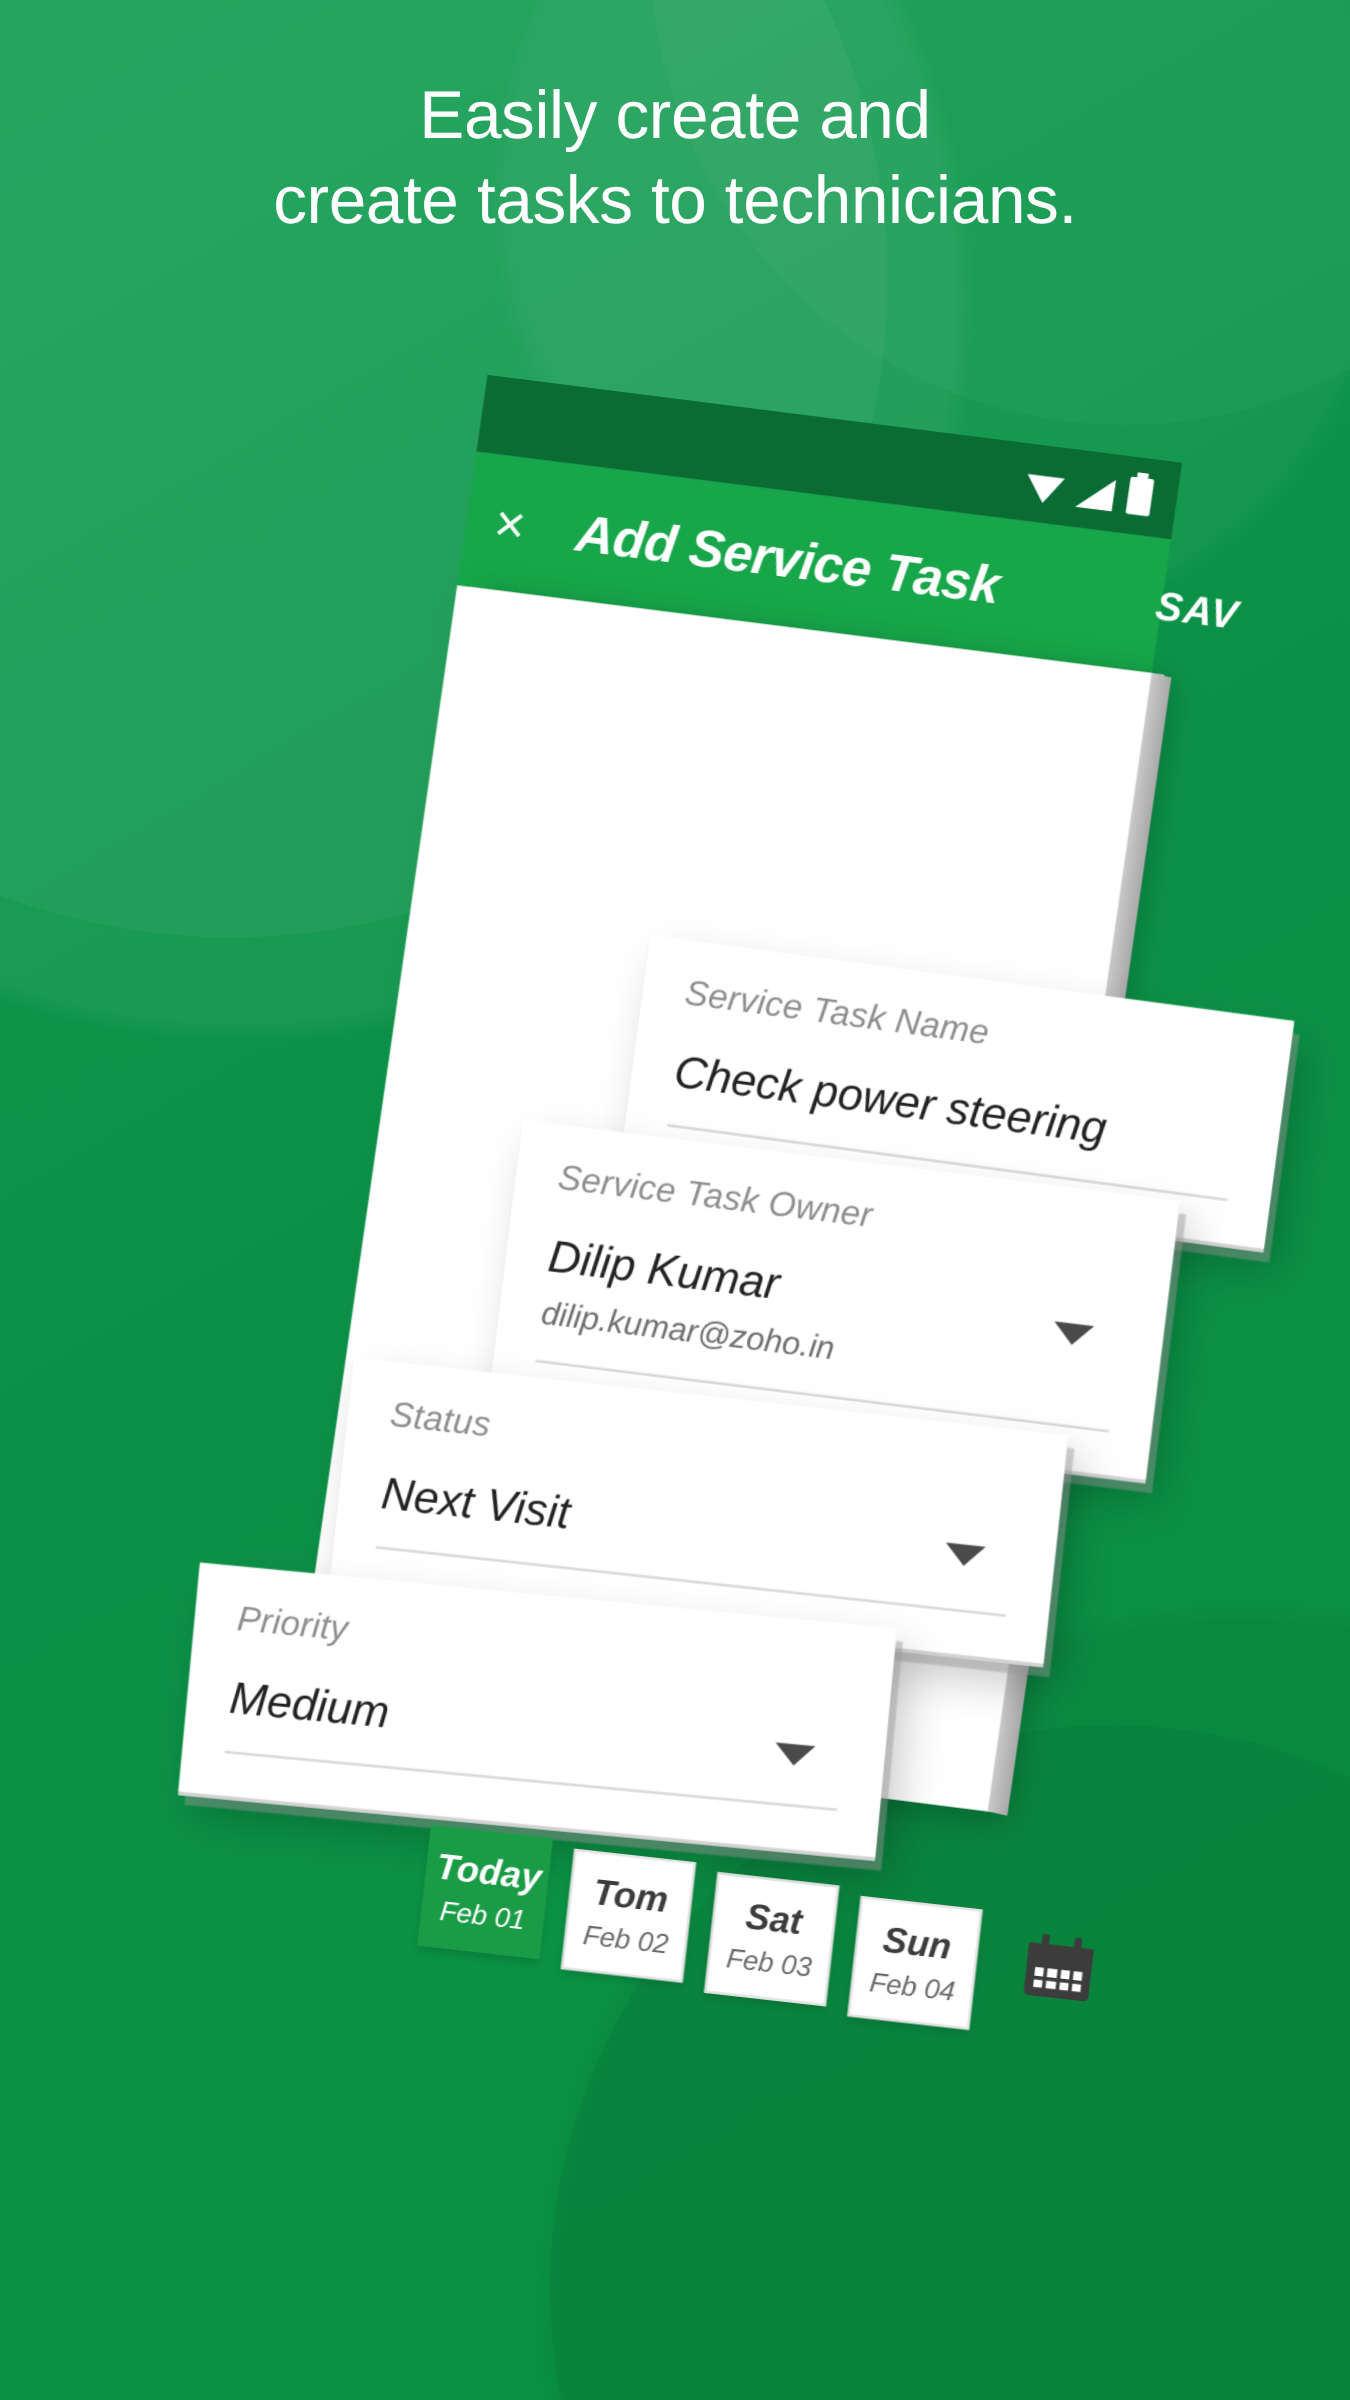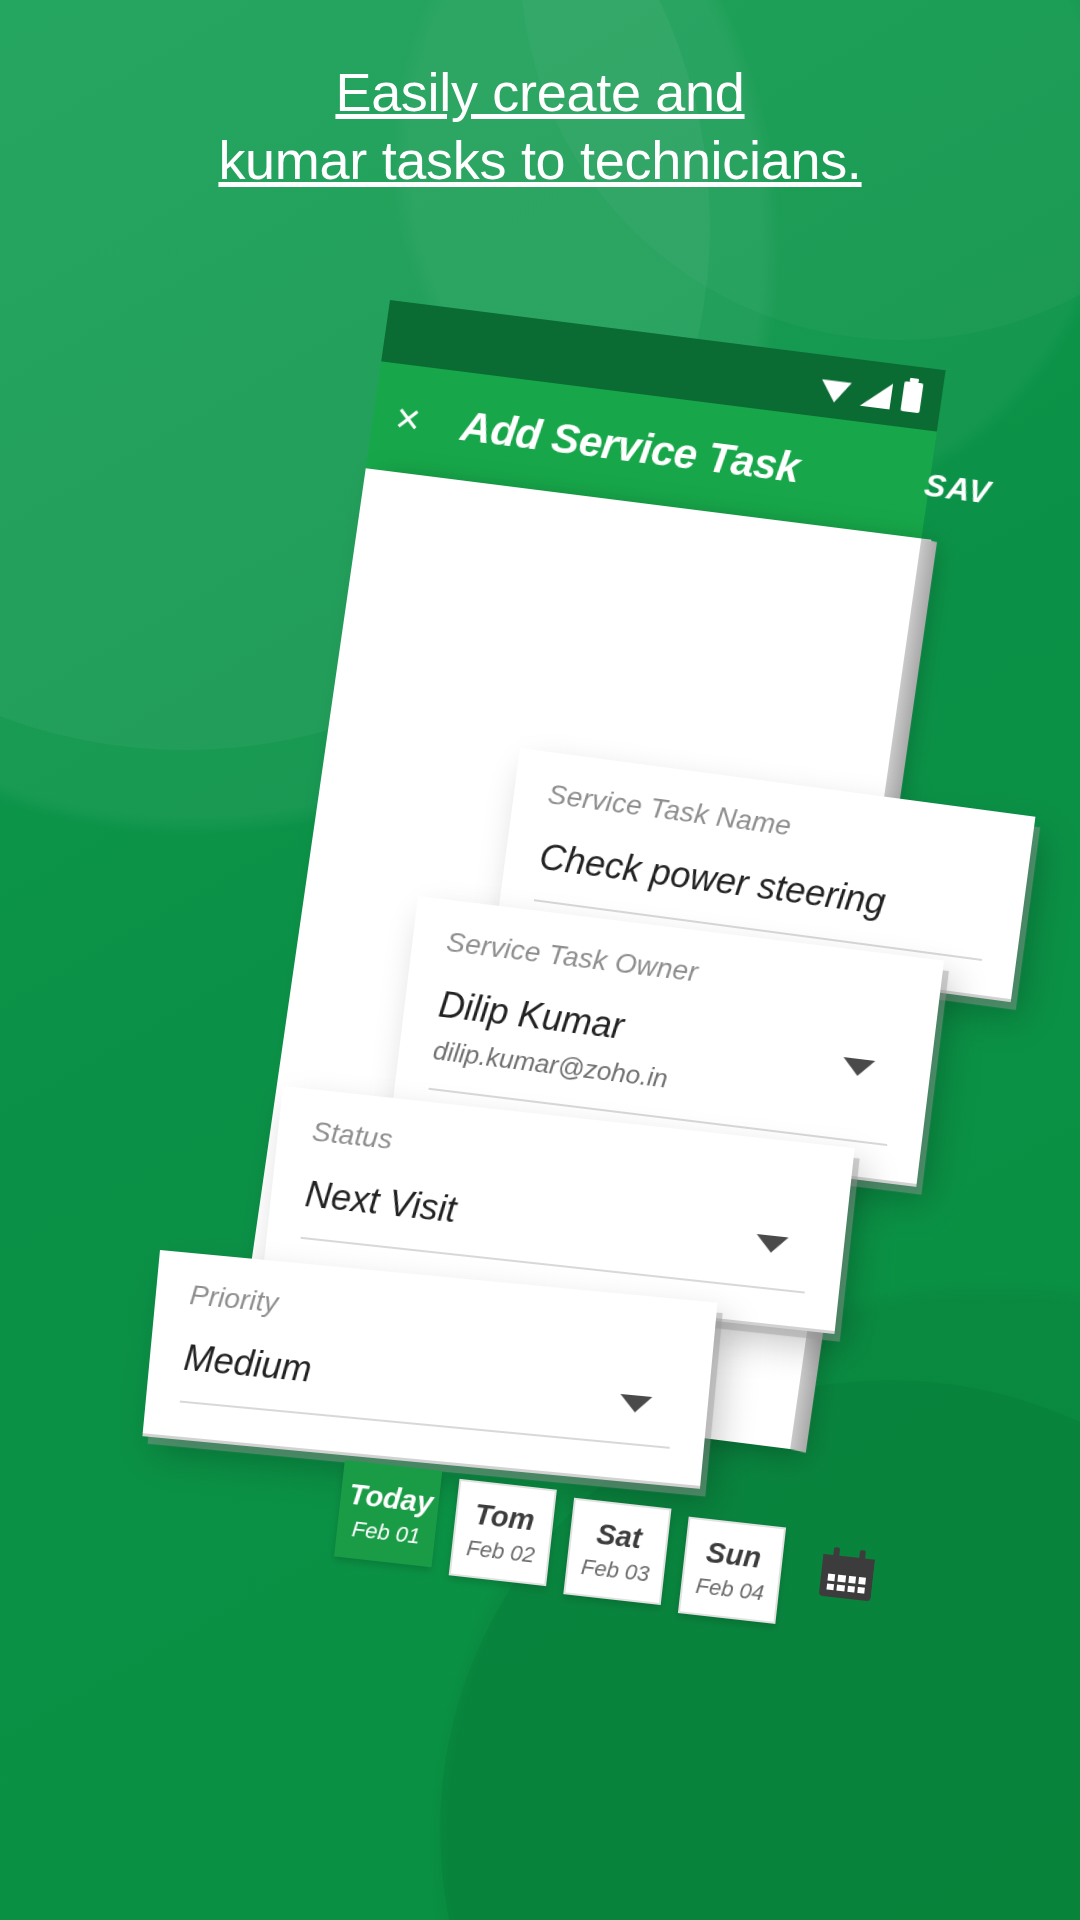--- a/index.html
+++ b/index.html
@@ -35,21 +35,21 @@
     position:absolute;
     left:0; right:0; top:58px;
     text-align:center;
     color:#fff;
     font-size:54px;
     line-height:1.26;
     font-weight:400;
     letter-spacing:-.3px;
     padding:0 60px;
   }
-  .headline .ln { display:block; white-space:nowrap;text-decoration:underline; }
+  .headline .ln { display:block; white-space:nowrap; }
 
   
   .phone-wrap {
     position:absolute;
     left:150px;
     top:300px;
     width:780px;
     height:1160px;
     transform-style:preserve-3d;
     perspective:1600px;
@@ -318,21 +318,21 @@
 <body>
 
 <div class="stage">
 
   <div class="bg-blob blob-a"></div>
   <div class="bg-blob blob-c"></div>
   <div class="bg-blob blob-b"></div>
 
   <div class="headline">
     <span class="ln">Easily create and</span>
-    <span class="ln">kumar tasks to technicians.</span>
+    <span class="ln">create tasks to technicians.</span>
   </div>
 
   <div class="phone-wrap">
 
     <div class="phone">
 
       <div class="phone-statusbar">
         <div class="sb-right">
           <span class="ic-wifi"></span>
           <span class="ic-signal"></span>

